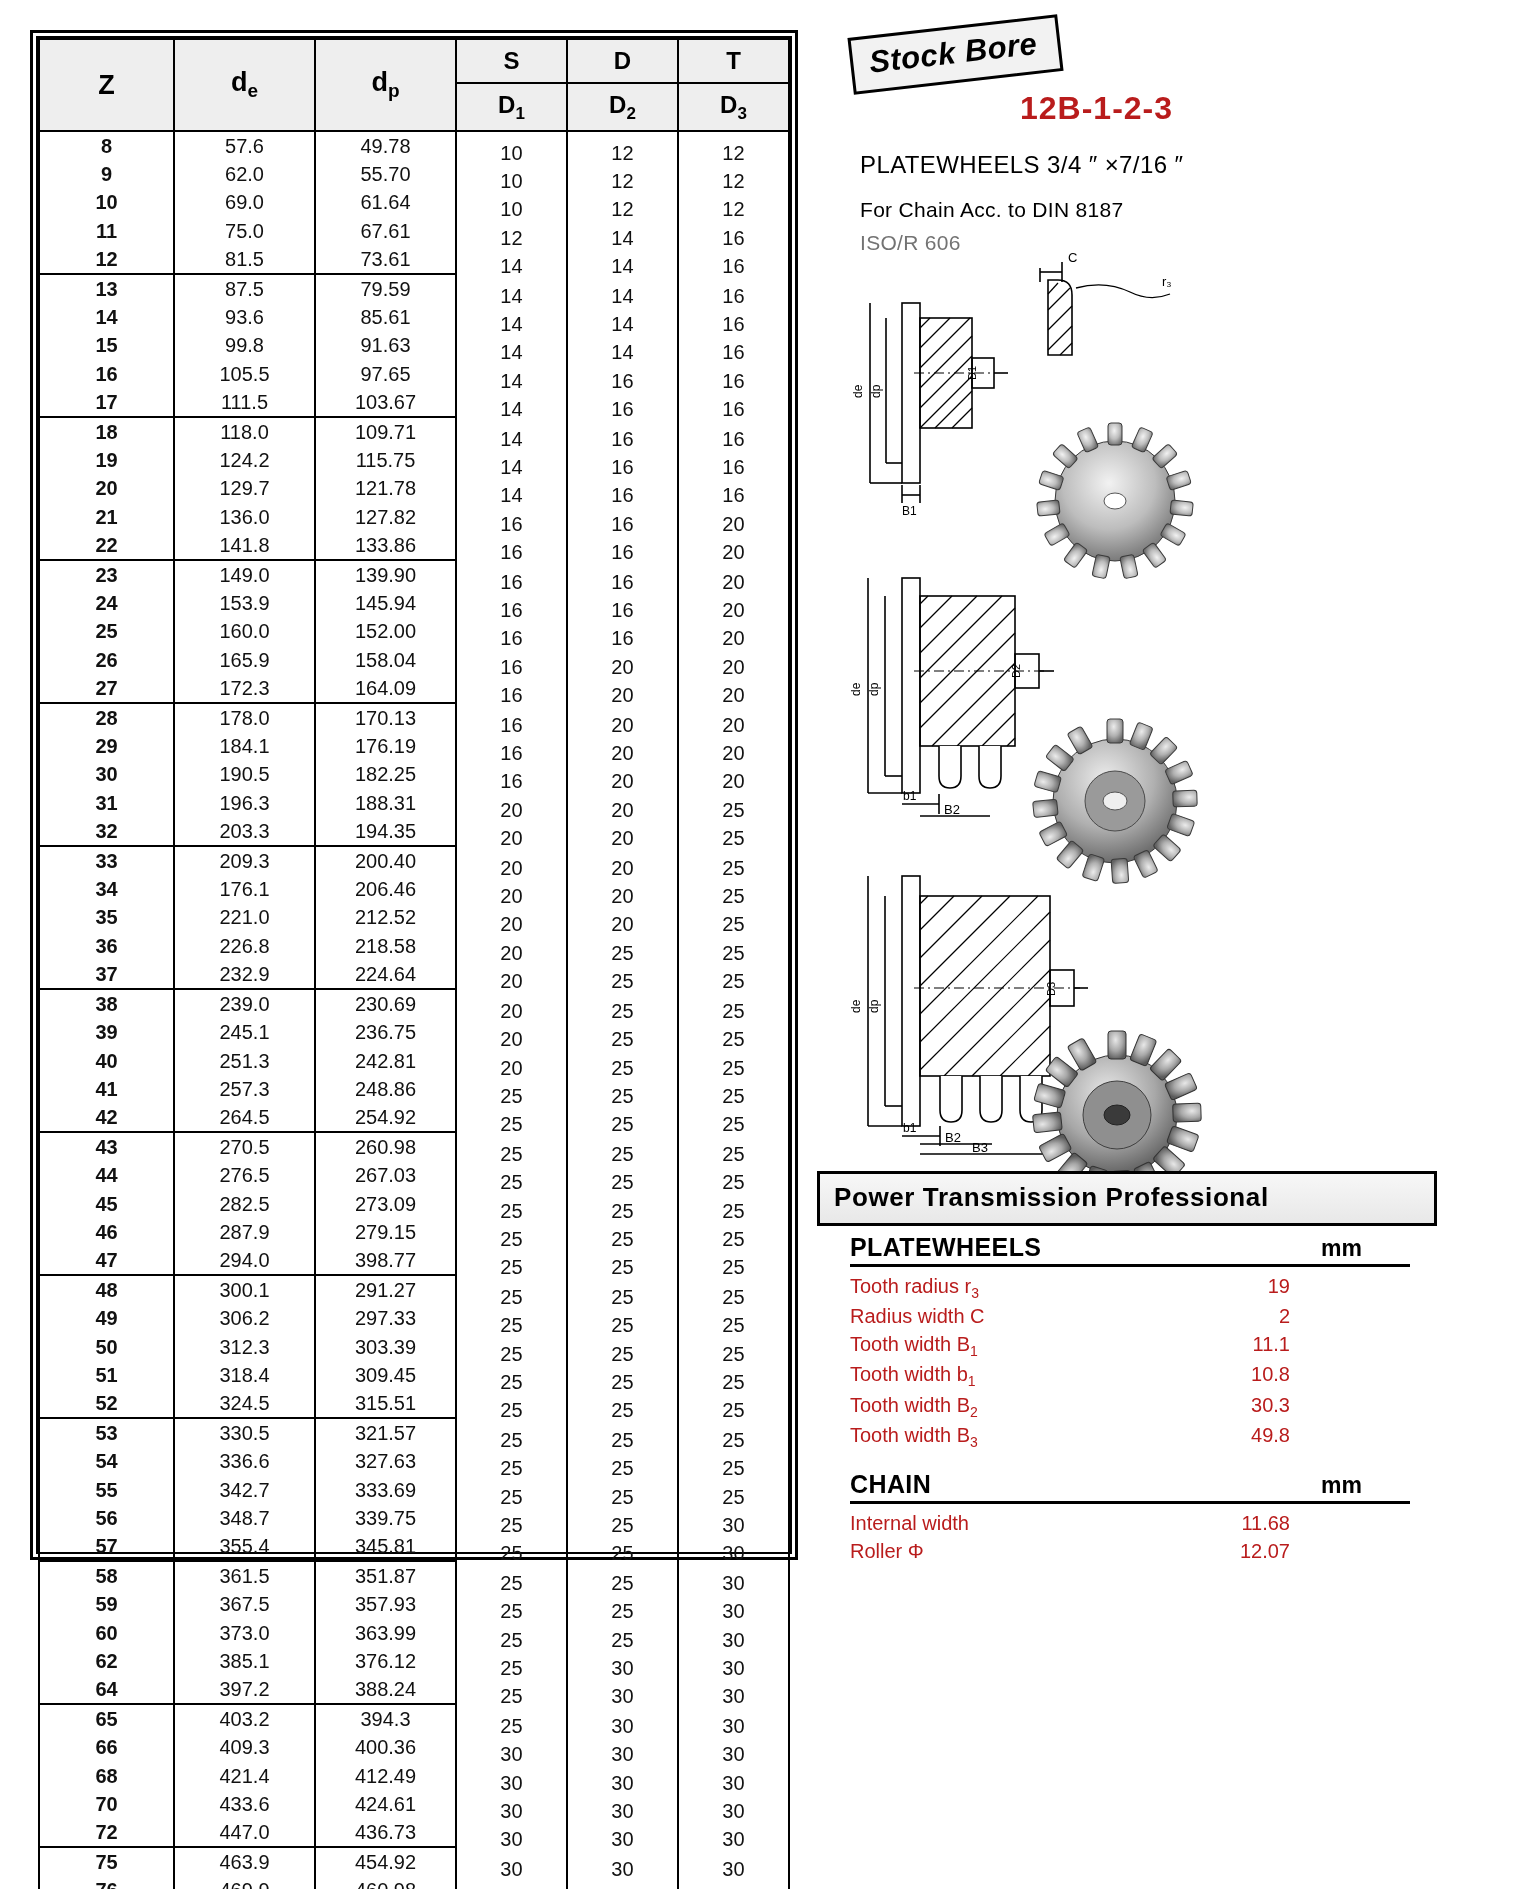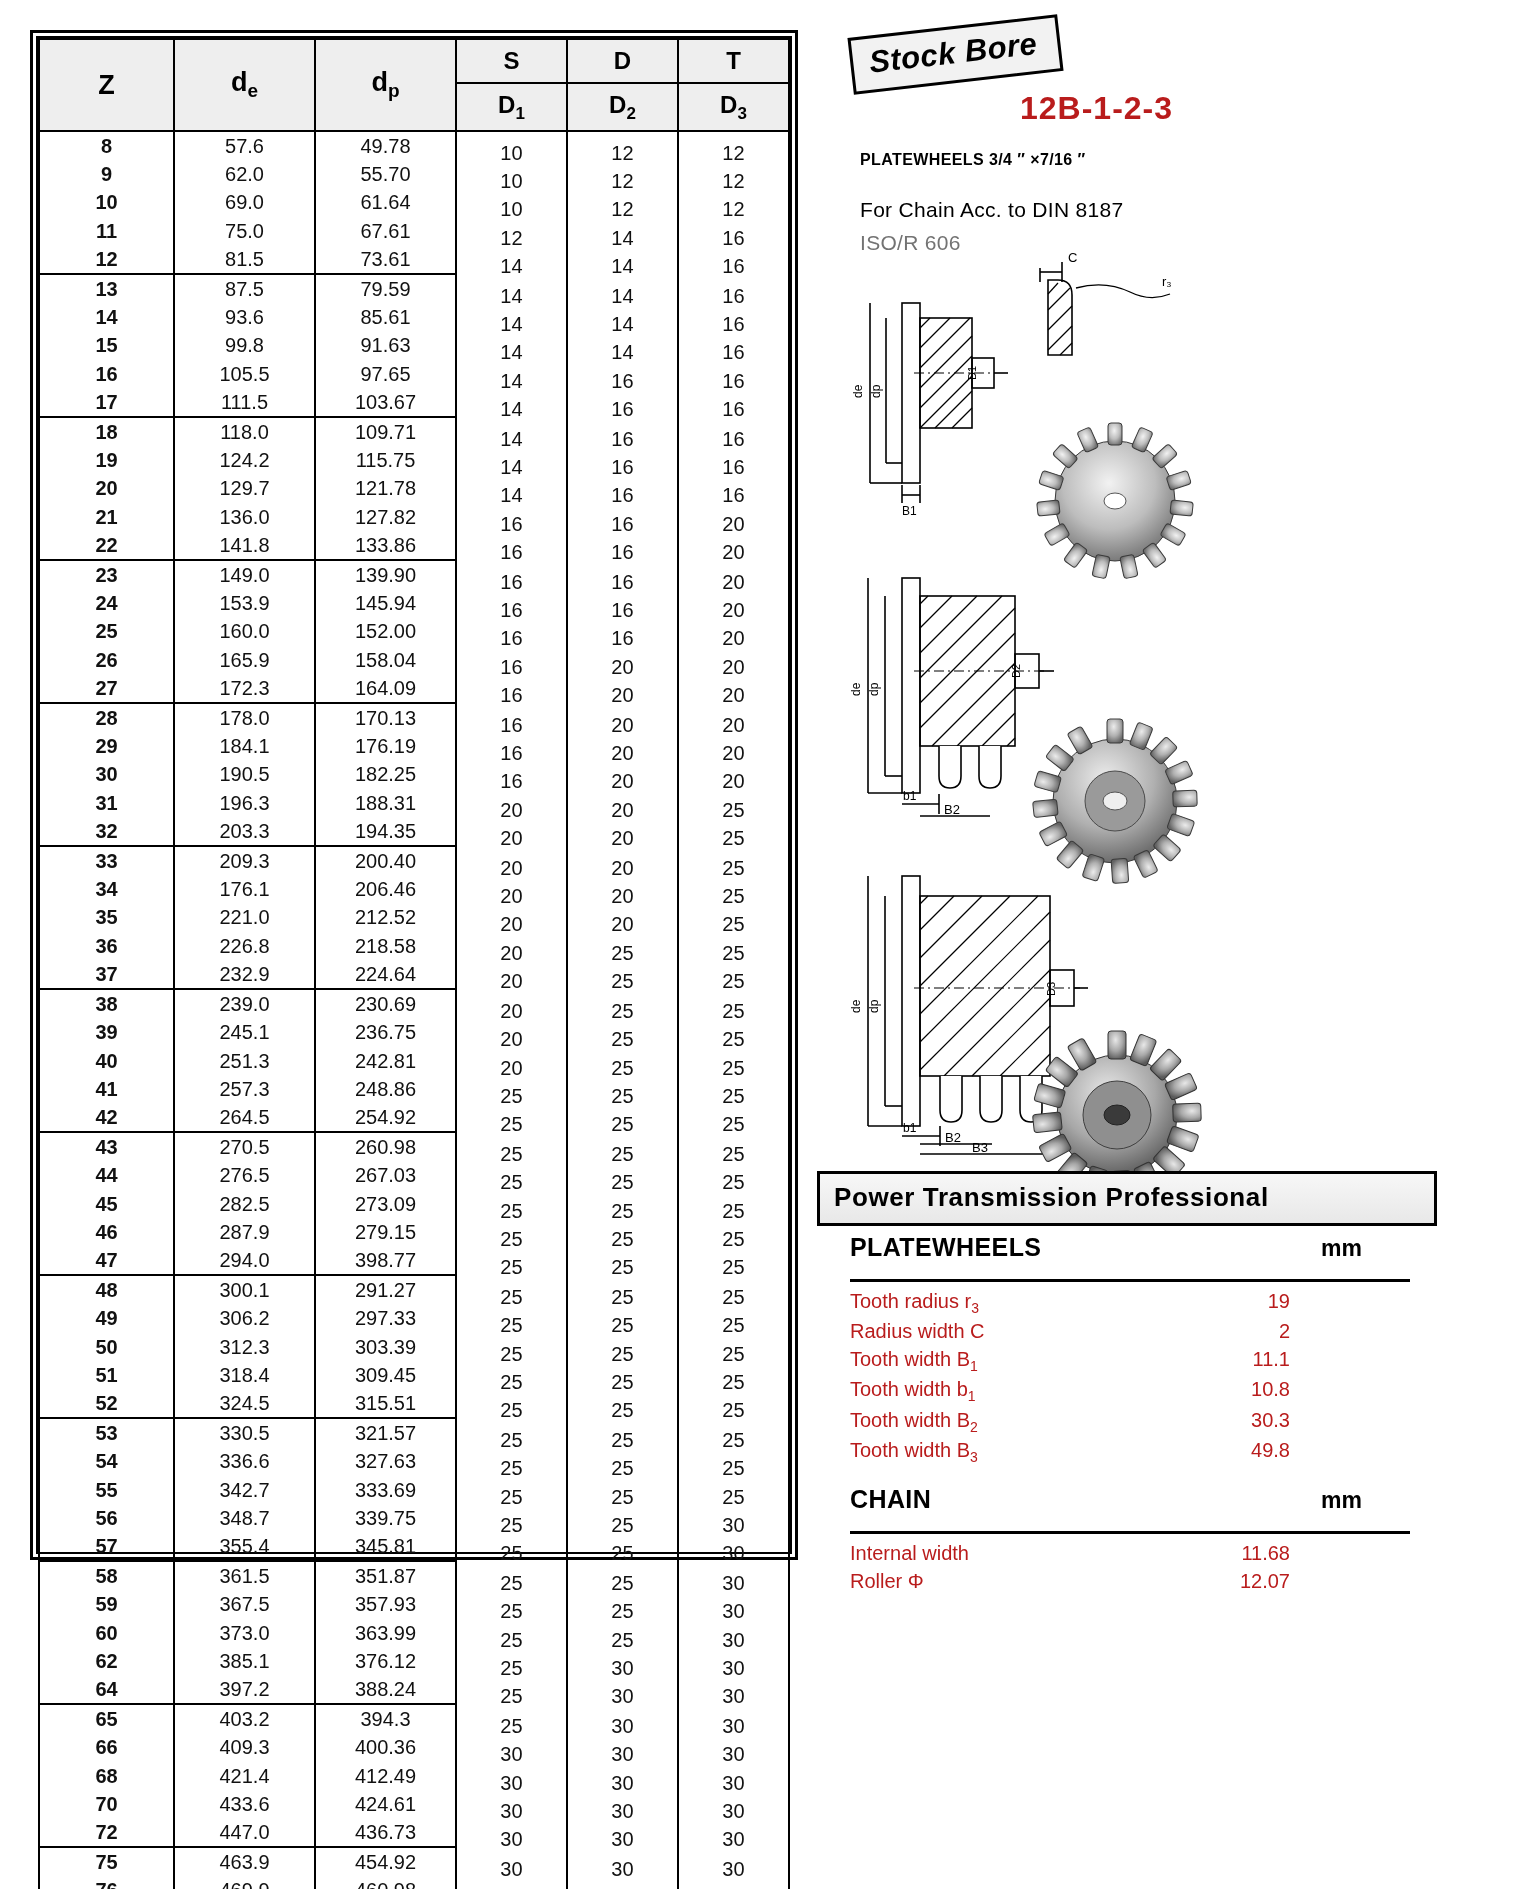--- a/index.html
+++ b/index.html
@@ -128,22 +128,22 @@
     left: 200px; top: 72px;
     font-size: 32px;
     font-weight: bold;
     letter-spacing: 1px;
     color: #b91c1c;
   }
 
   #heading-main {
     position: absolute;
     left: 40px; top: 133px;
-    font-size: 16px;
-    font-weight: bold;
+    font-size: 24px;
+    font-weight: normal;
     letter-spacing: 0.4px;
     color: #000;
     white-space: nowrap;
   }
   #line-din {
     position: absolute;
     left: 40px; top: 180px;
     font-size: 21px;
     color: #000;
     letter-spacing: 0.3px;
@@ -181,21 +181,21 @@
     position: absolute;
     left: 30px; top: 1215px;
     width: 560px;
   }
   .spec-block { margin-bottom: 12px; }
   .spec-title-row {
     display: flex;
     justify-content: space-between;
     align-items: flex-end;
     border-bottom: 3px solid #000;
-    padding-bottom: 17px;
+    padding-bottom: 2px;
     margin-bottom: 6px;
     width: 100%;
   }
   .spec-title {
     font-size: 25px;
     font-weight: bold;
     letter-spacing: 0.4px;
   }
   .spec-unit {
     font-size: 23px;

